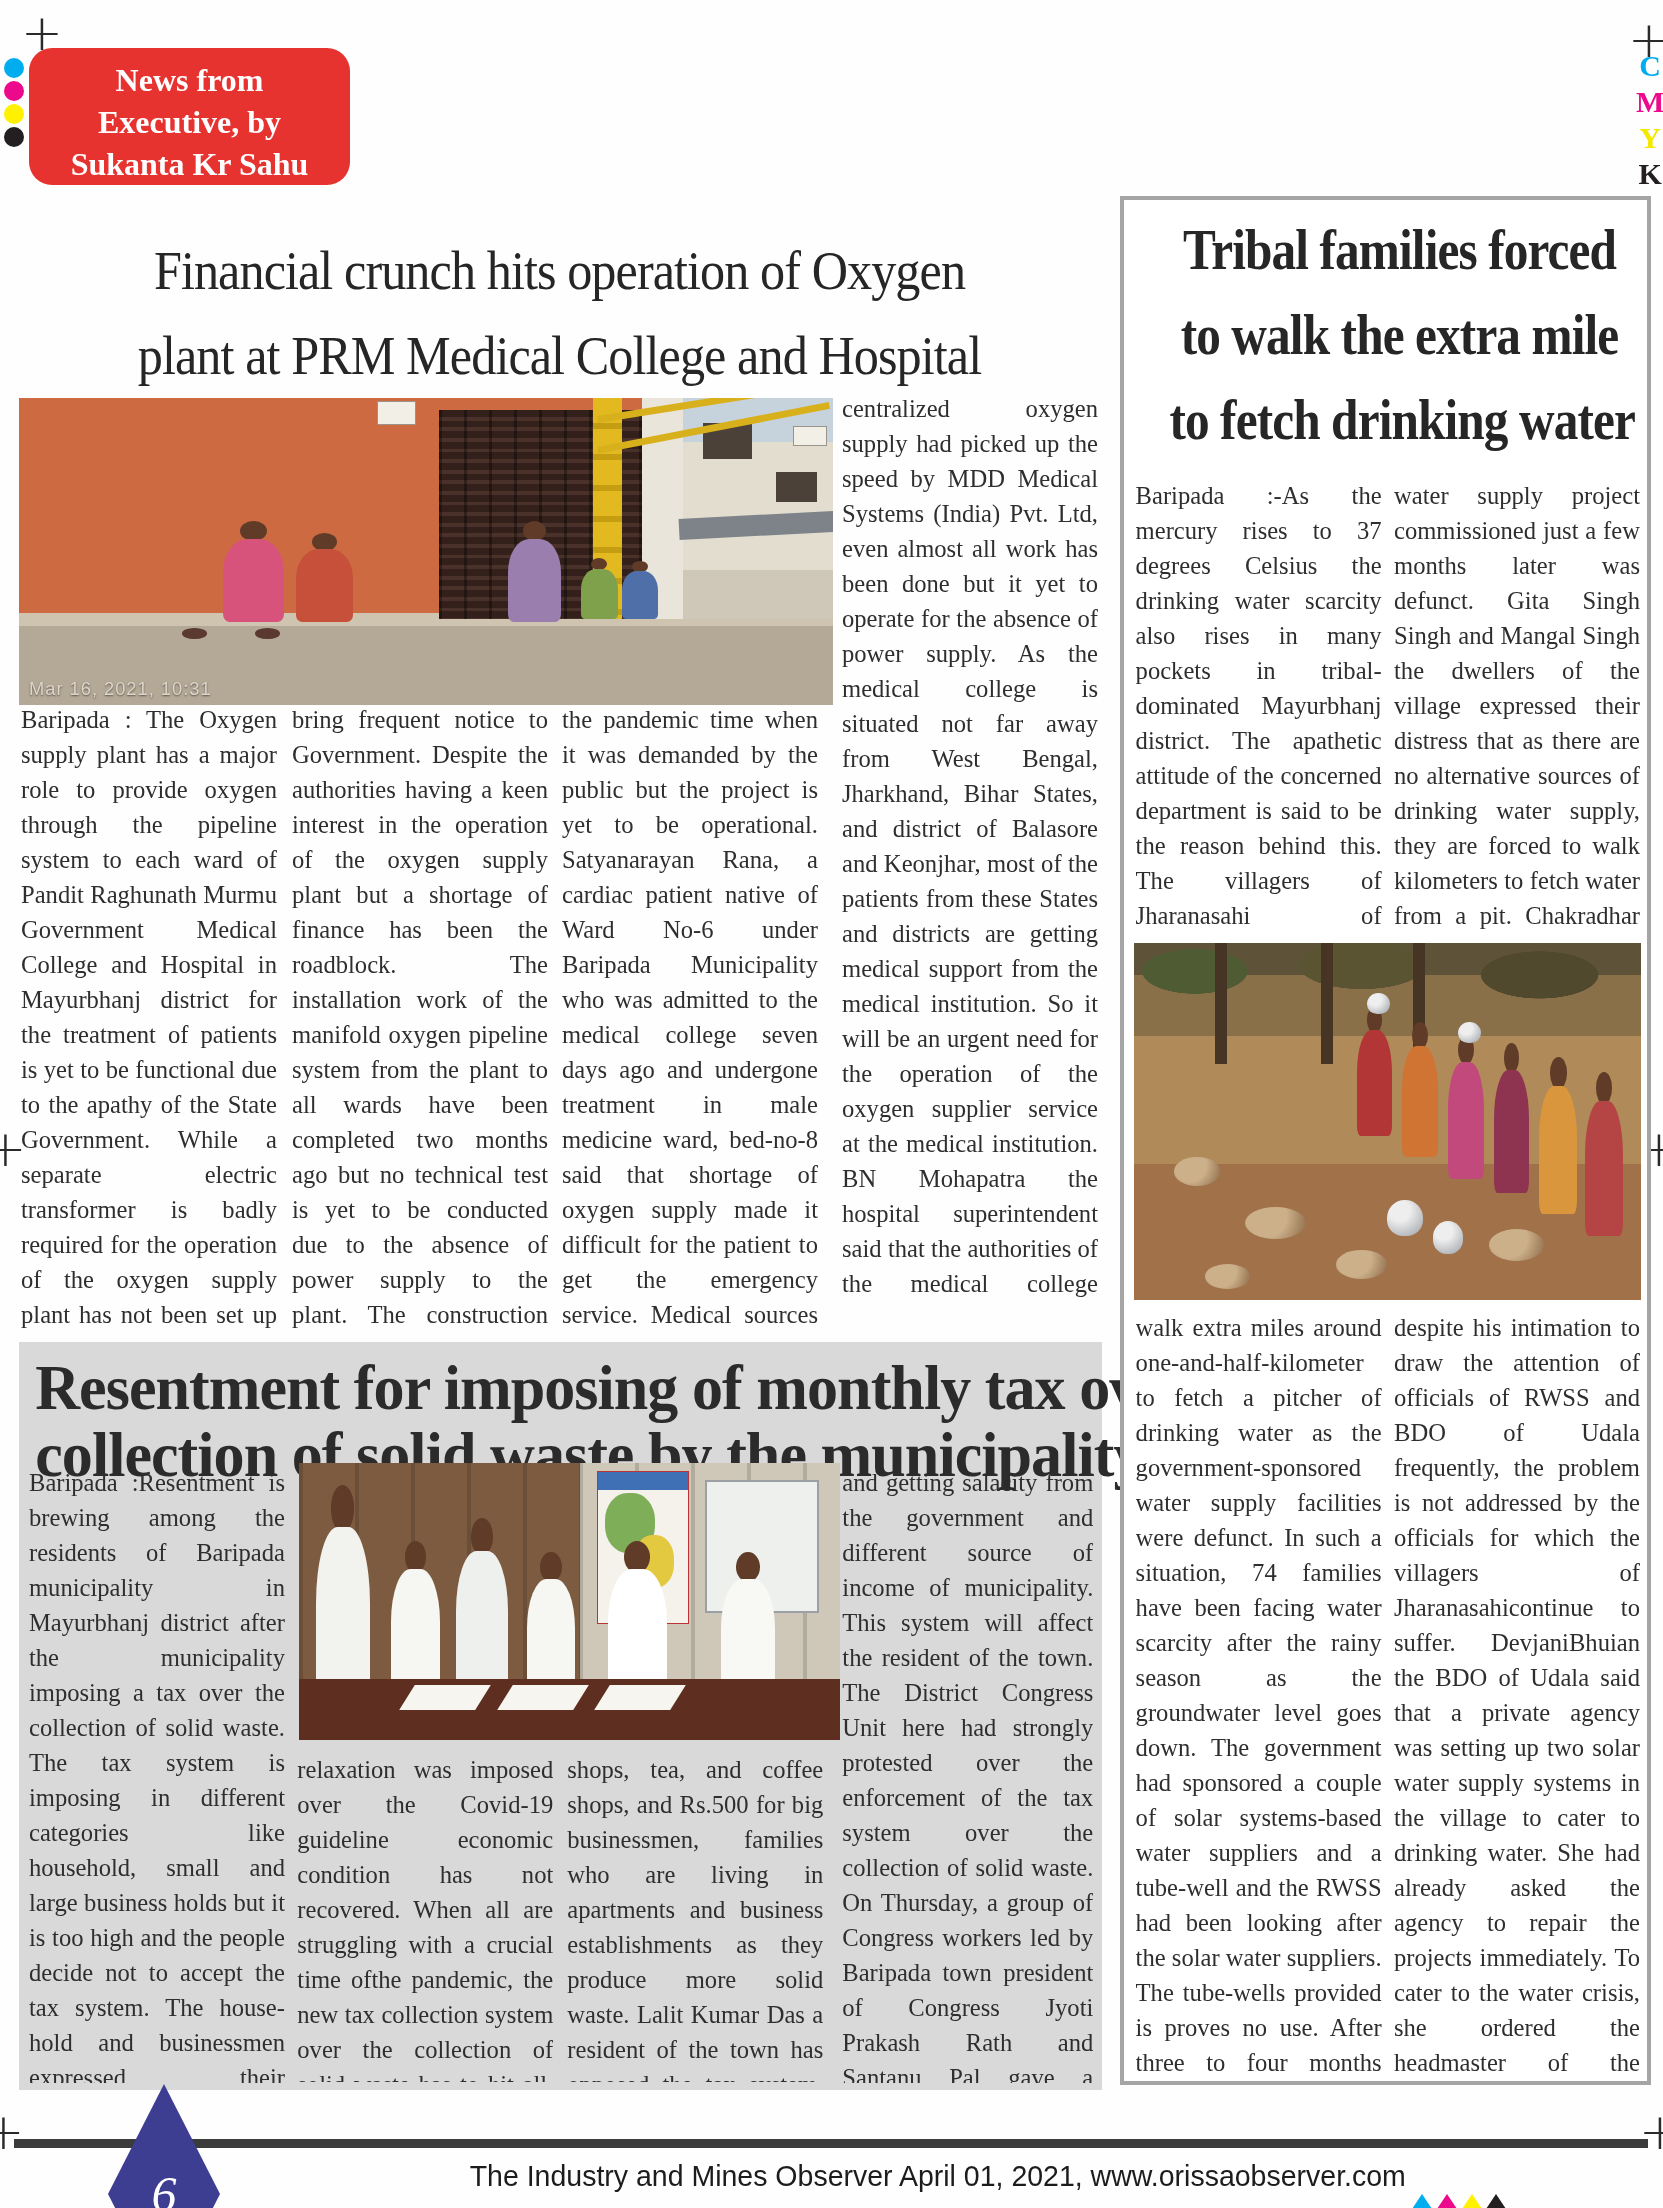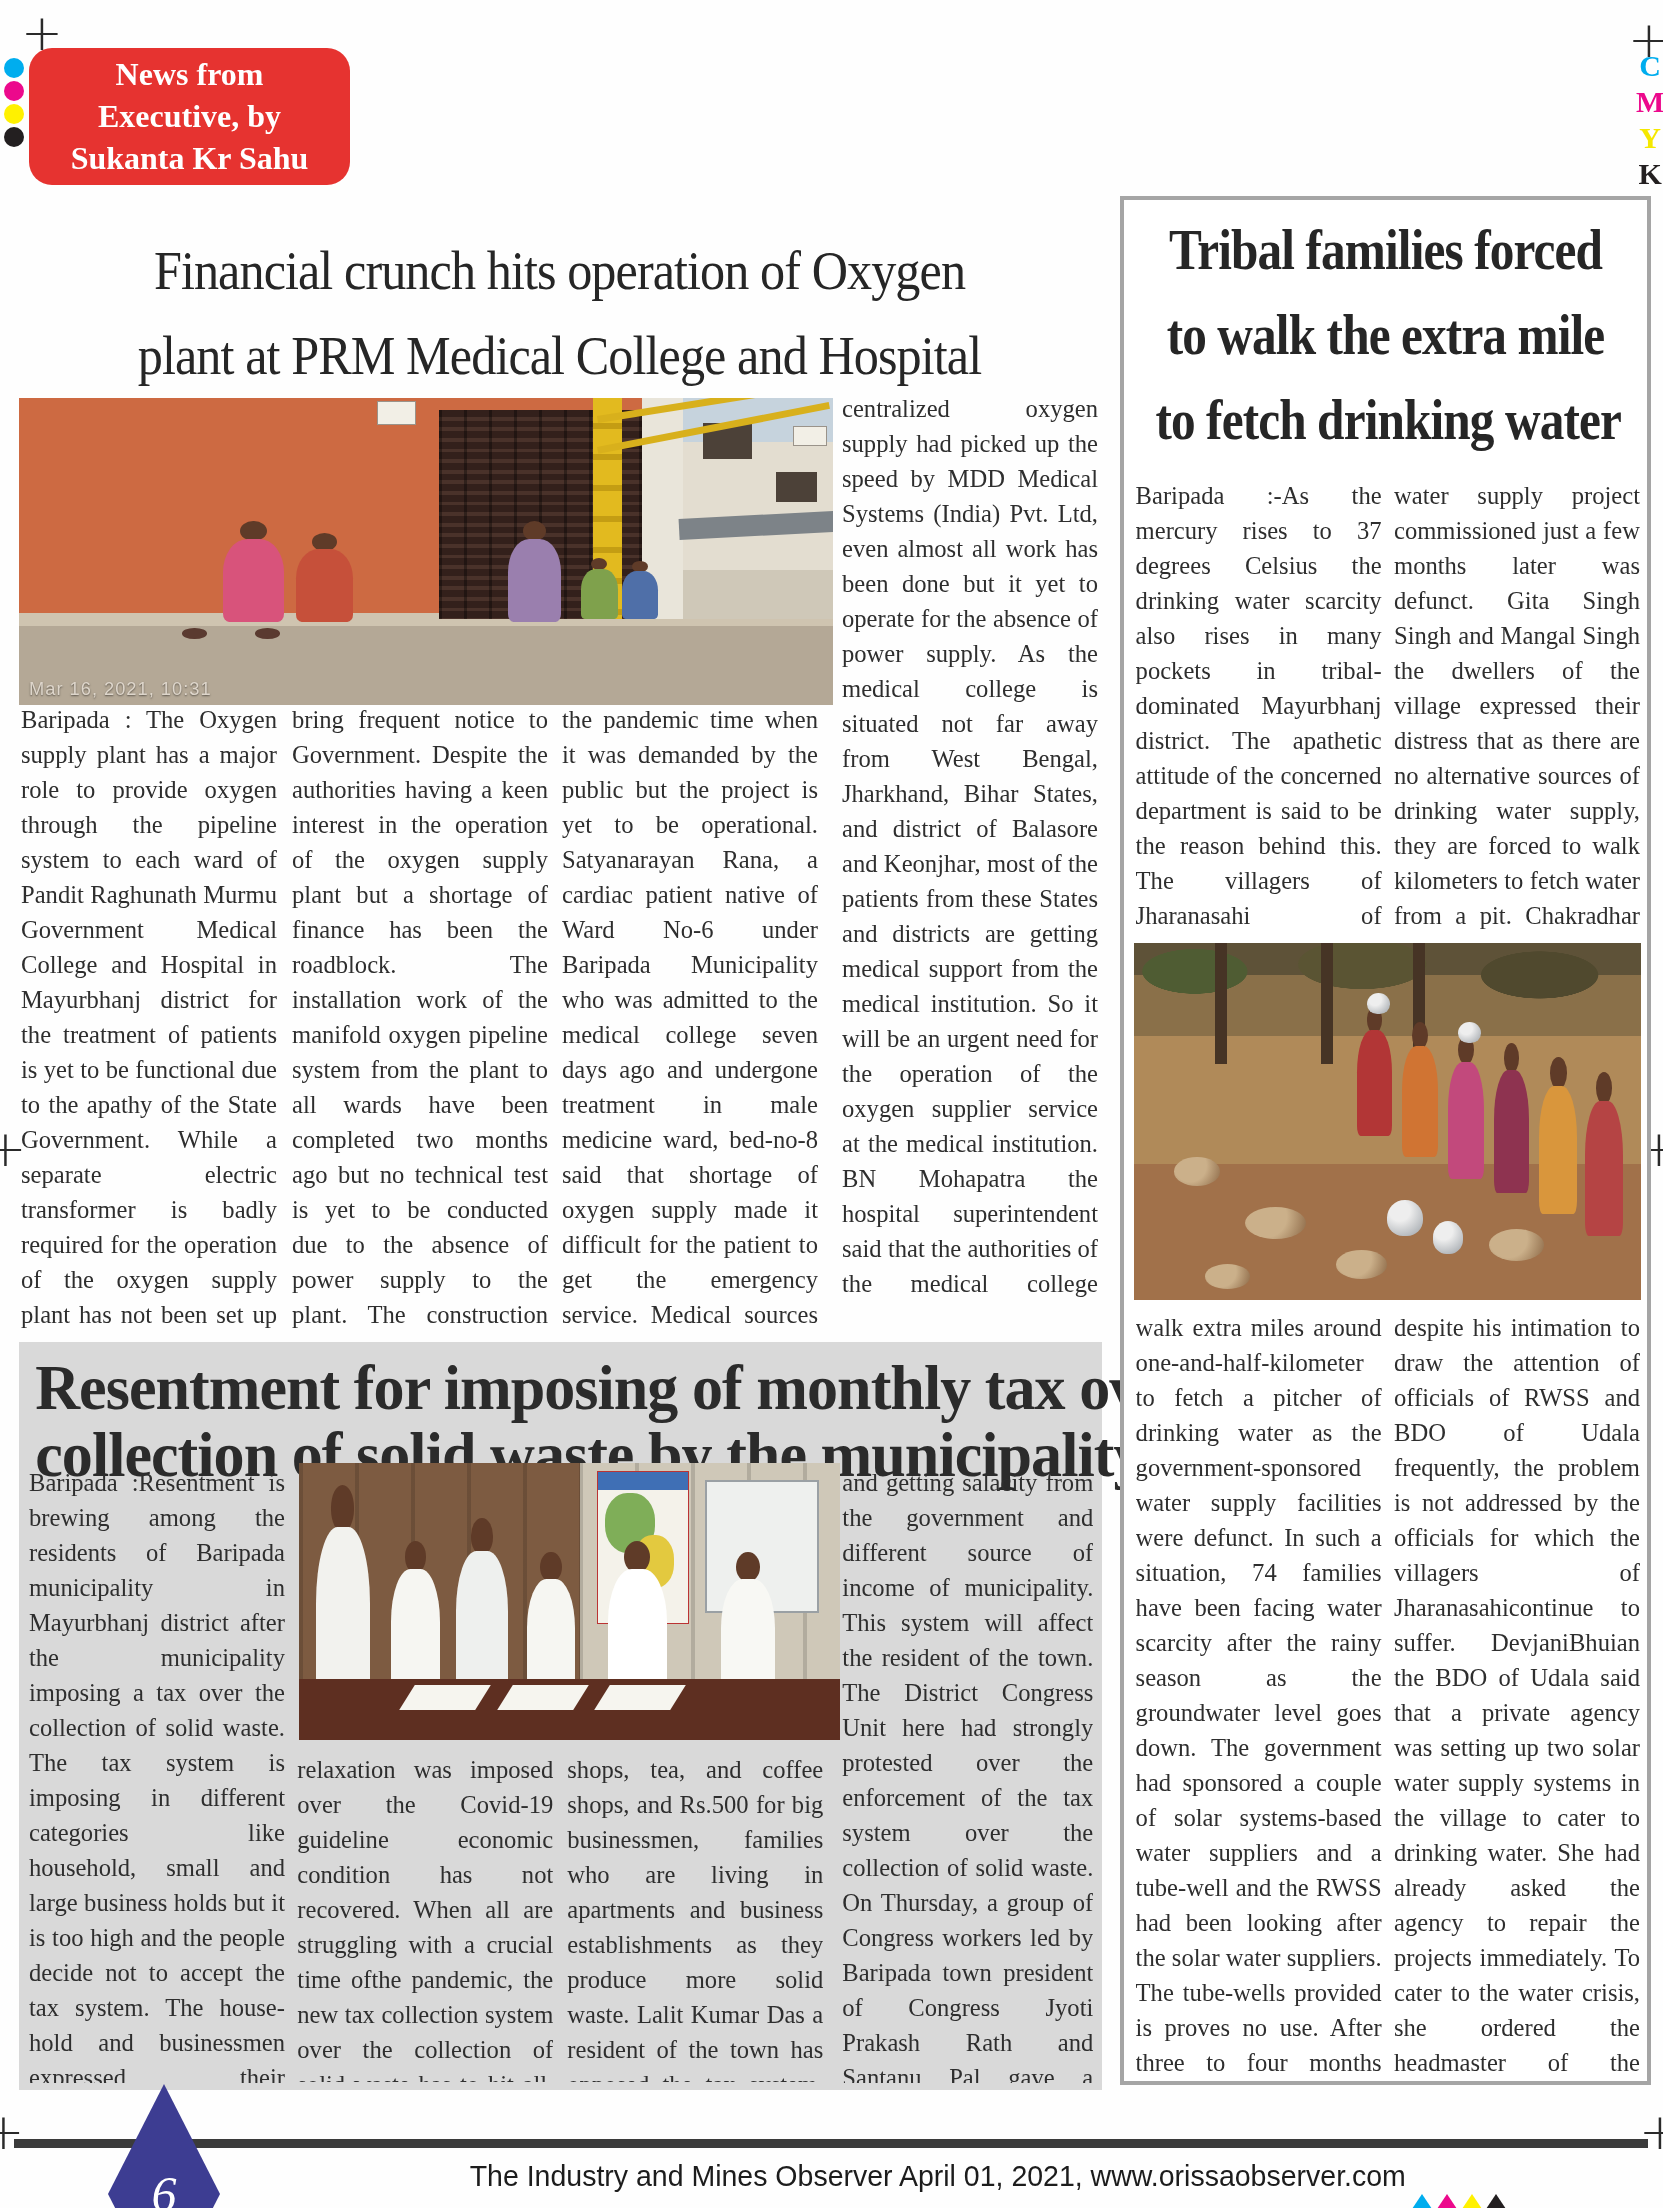--- a/index.html
+++ b/index.html
@@ -13,32 +13,32 @@
   .cmyk-dots i{display:block;width:20px;height:20px;border-radius:50%;}
   .cmyk-letters{position:absolute;left:1636px;top:48px;font-weight:700;font-size:30px;line-height:36px;text-align:center;}
   .cmyk-letters span{display:block;}
   .lc{color:#00adee}.lm{color:#ec098c}.ly{color:#f5e800}.lk{color:#231f20}
   .tri-strip{position:absolute;left:1412px;top:2194px;display:flex;gap:4.8px;}
   .tri-strip i{display:block;width:0;height:0;border-left:10.6px solid transparent;border-right:10.6px solid transparent;border-bottom:15.4px solid;}
 
   
   .badge{position:absolute;left:29px;top:48px;width:321px;height:137px;background:#e63330;
          border-radius:23px;color:#fff;font-weight:700;font-size:32px;line-height:42px;
-         text-align:center;padding-top:5px;box-sizing:border-box;}
+         text-align:center;padding-top:11px;box-sizing:border-box;}
 
   
   .h1{position:absolute;left:17.4px;top:193px;width:1085px;text-align:center;font-weight:400;
       color:#262626;font-size:54px;line-height:85px;letter-spacing:-1px;}
   .h1 span{display:block;white-space:nowrap;transform:scaleX(.93);transform-origin:50% 50%;}
 
   .h-tax{width:100%;text-align:center;font-weight:700;color:#2b2b2b;font-size:64px;line-height:67px;
          padding-top:11.6px;letter-spacing:-1px;}
   .h-tax span{display:block;white-space:nowrap;transform:scaleX(.97);transform-origin:50% 50%;}
 
-  .h-tribal{position:absolute;left:0;top:7.7px;width:100%;text-align:center;font-weight:700;color:#262626;
+  .h-tribal{position:absolute;left:14px;top:7.7px;width:100%;text-align:center;font-weight:700;color:#262626;
             font-size:56px;line-height:85px;letter-spacing:-1px;}
   .h-tribal span{display:block;white-space:nowrap;transform:scaleX(.88);transform-origin:50% 50%;}
 
   
   .col{position:absolute;font-size:24.6px;line-height:35px;text-align:justify;overflow:hidden;}
 
   
   .art2{position:absolute;left:19.3px;top:1342px;width:1083px;height:748px;background:#d9d9d9;}
   .art3{position:absolute;left:1120px;top:196px;width:531px;height:1889px;background:#fff;
         border:4.8px solid #a5a5a5;box-sizing:border-box;}

